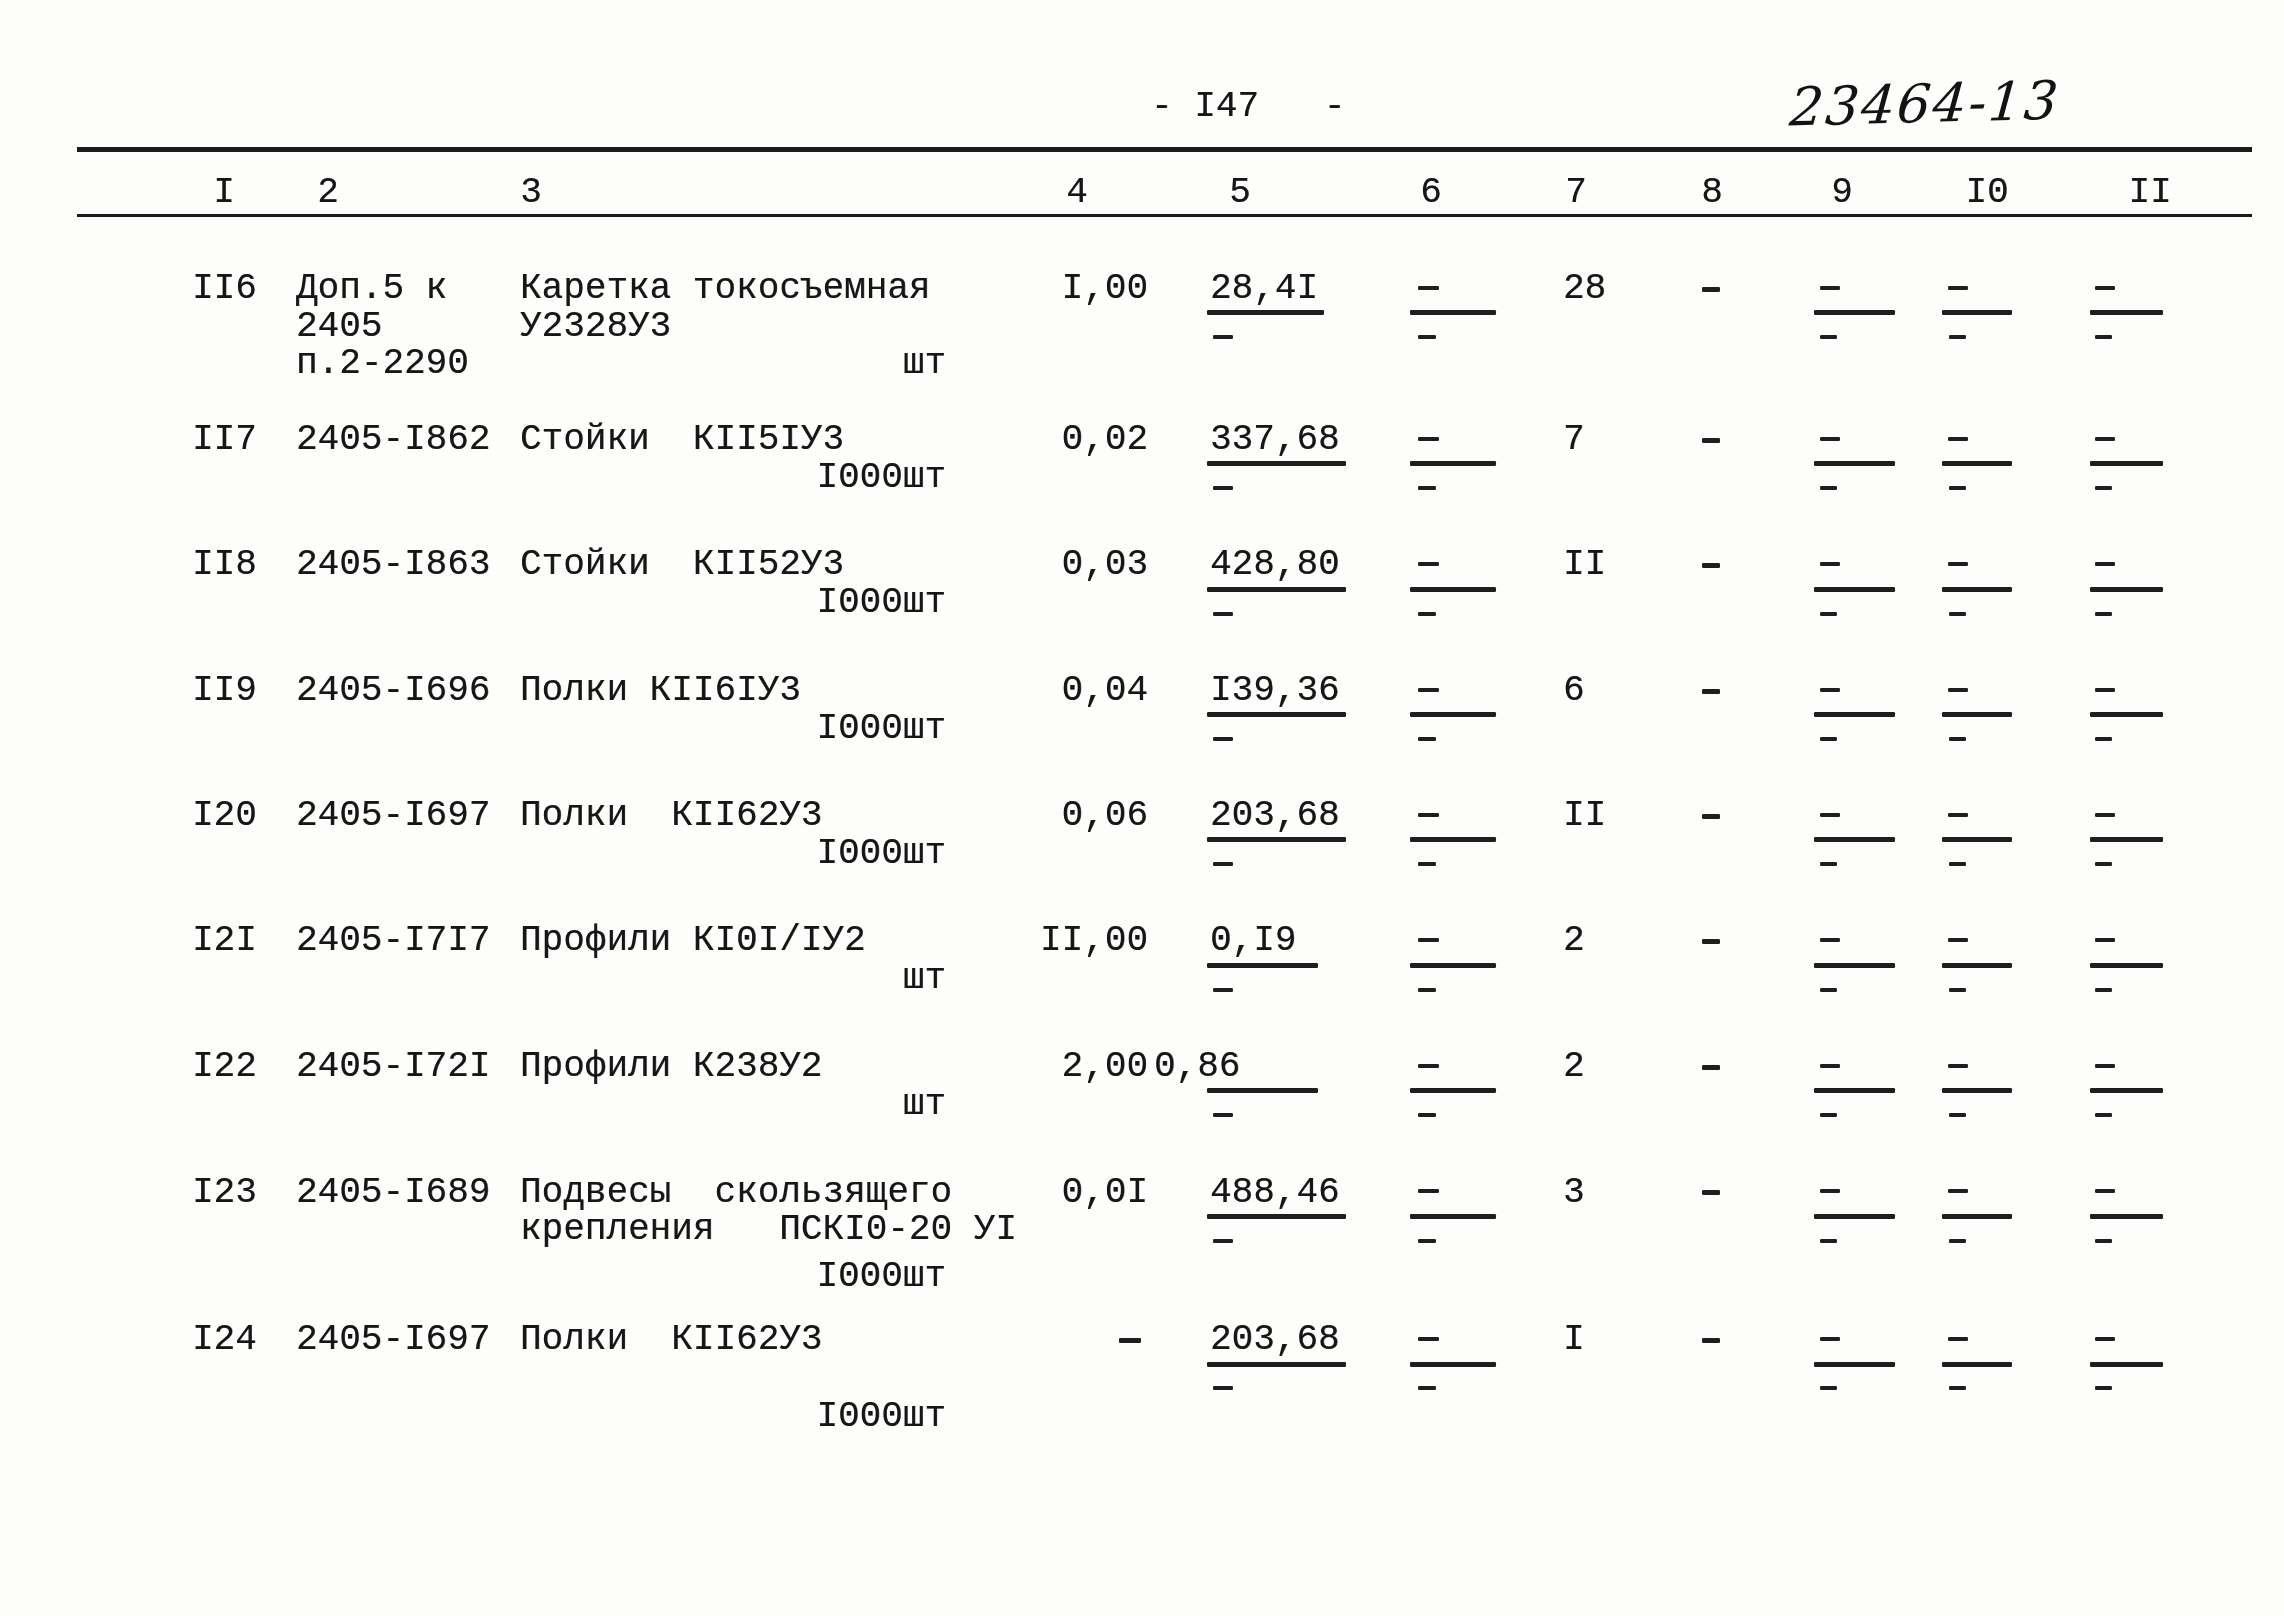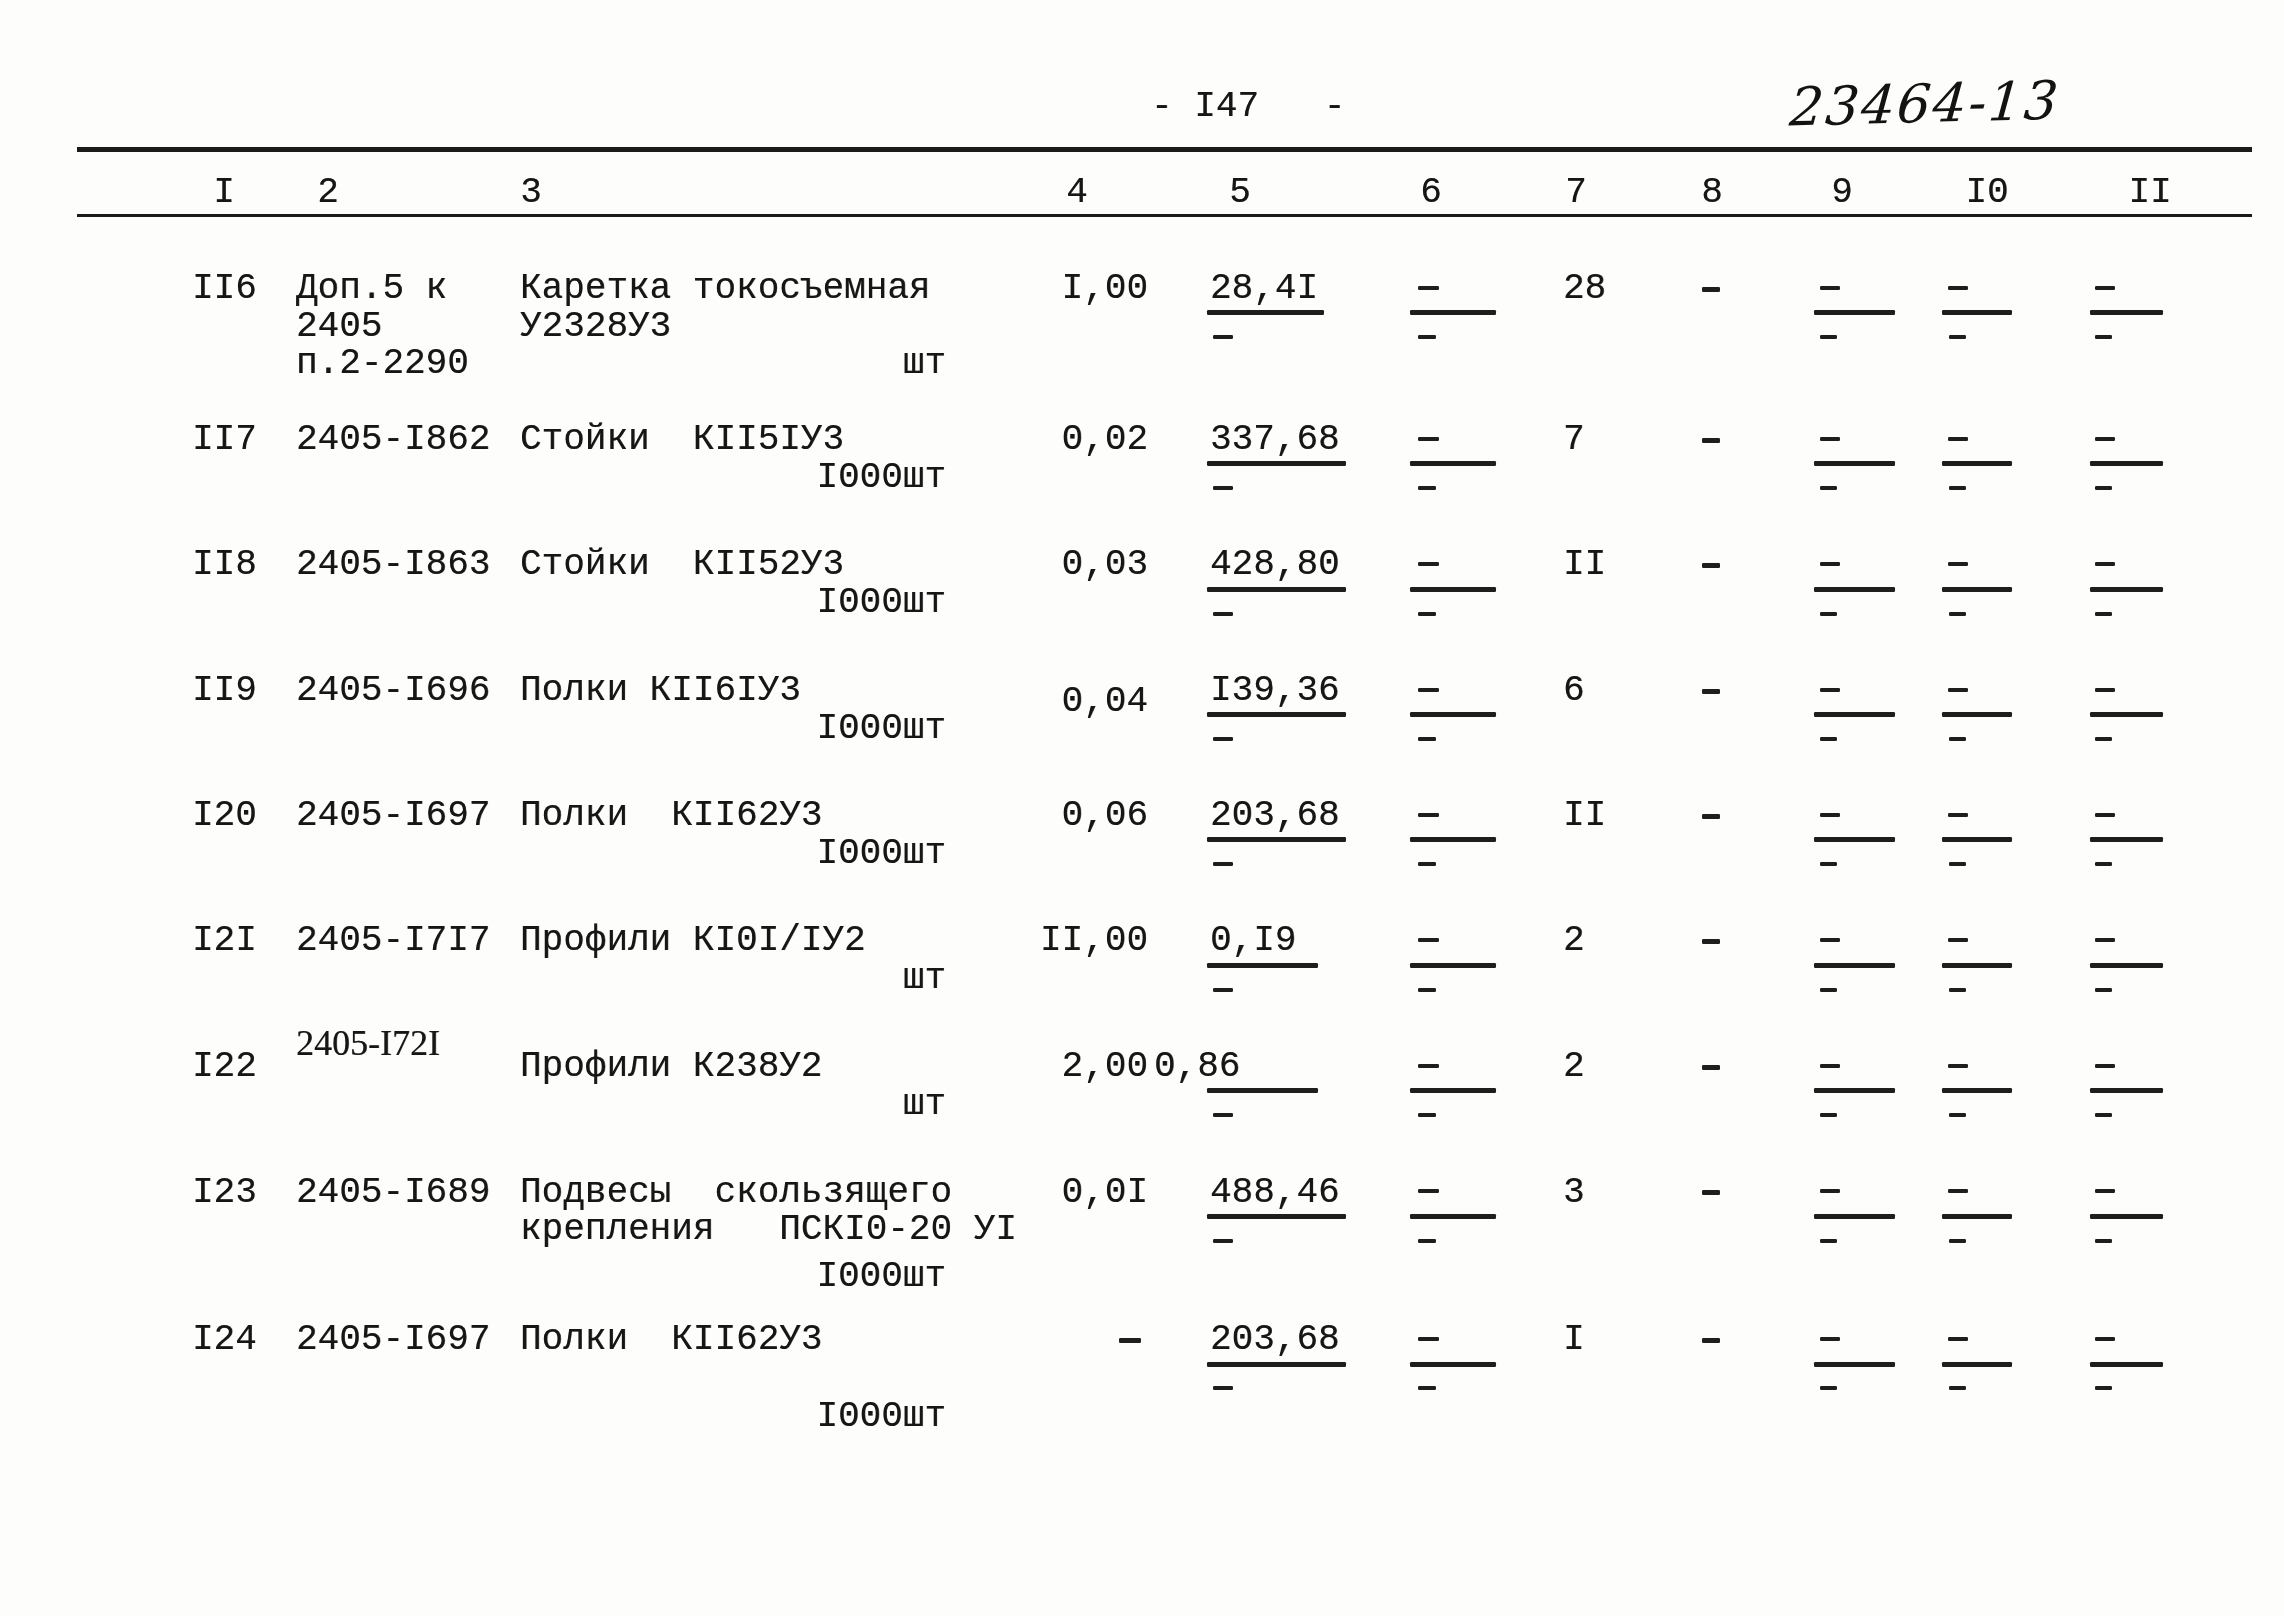--- a/index.html
+++ b/index.html
@@ -130,21 +130,21 @@
         <div class="bar" style="left: 1949px; top: 612px; width: 17px; height: 3.9px;"></div>
         <div class="bar" style="left: 2095px; top: 562px; width: 19.5px; height: 3.9px;"></div>
         <div class="bar" style="left: 2090px; top: 587px; width: 73px; height: 4.6px;"></div>
         <div class="bar" style="left: 2095px; top: 612px; width: 17px; height: 3.9px;"></div>
       </div>
       <div class="">
         <div class="t" style="left: 192px; top: 672px;">II9</div>
         <div class="t" style="left: 296px; top: 672px;">2405-I696</div>
         <div class="t" style="left: 520px; top: 672px;">Полки КII6IУ3</div>
         <div class="t right" style="left: 716px; top: 710px; width: 230px;">I000шт</div>
-        <div class="t right" style="left: 982px; top: 672px; width: 166px; margin-top: 11px;">0,04</div>
+        <div class="t right" style="left: 982px; top: 672px; width: 166px;">0,04</div>
         <div class="t" style="left: 1210px; top: 672px;">I39,36</div>
         <div class="bar" style="left: 1207px; top: 712px; width: 139px; height: 4.6px;"></div>
         <div class="bar" style="left: 1213px; top: 737px; width: 19.5px; height: 3.9px;"></div>
         <div class="bar" style="left: 1418px; top: 688px; width: 21px; height: 3.9px;"></div>
         <div class="bar" style="left: 1410px; top: 712px; width: 86px; height: 4.6px;"></div>
         <div class="bar" style="left: 1418px; top: 737px; width: 17.6px; height: 3.9px;"></div>
         <div class="t" style="left: 1563px; top: 672px;">6</div>
         <div class="bar" style="left: 1702px; top: 689px; width: 18px; height: 4.6px;"></div>
         <div class="bar" style="left: 1820px; top: 688px; width: 19.5px; height: 3.9px;"></div>
         <div class="bar" style="left: 1814px; top: 712px; width: 81px; height: 4.6px;"></div>
@@ -199,21 +199,21 @@
         <div class="bar" style="left: 1820px; top: 988px; width: 17px; height: 3.9px;"></div>
         <div class="bar" style="left: 1948px; top: 938px; width: 19.5px; height: 3.9px;"></div>
         <div class="bar" style="left: 1942px; top: 963px; width: 70px; height: 4.6px;"></div>
         <div class="bar" style="left: 1949px; top: 988px; width: 17px; height: 3.9px;"></div>
         <div class="bar" style="left: 2095px; top: 938px; width: 19.5px; height: 3.9px;"></div>
         <div class="bar" style="left: 2090px; top: 963px; width: 73px; height: 4.6px;"></div>
         <div class="bar" style="left: 2095px; top: 988px; width: 17px; height: 3.9px;"></div>
       </div>
       <div class="">
         <div class="t" style="left: 192px; top: 1048px;">I22</div>
-        <div class="t" style="left: 296px; top: 1024px; font-family: Liberation Serif, serif;">2405-I72I</div>
+        <div class="t" style="left: 296px; top: 1048px;">2405-I72I</div>
         <div class="t" style="left: 520px; top: 1048px;">Профили К238У2</div>
         <div class="t right" style="left: 716px; top: 1086px; width: 230px;">шт</div>
         <div class="t right" style="left: 982px; top: 1048px; width: 166px;">2,00</div>
         <div class="t" style="left: 1154px; top: 1048px;">0,86</div>
         <div class="bar" style="left: 1207px; top: 1088px; width: 111px; height: 4.6px;"></div>
         <div class="bar" style="left: 1213px; top: 1113px; width: 19.5px; height: 3.9px;"></div>
         <div class="bar" style="left: 1418px; top: 1064px; width: 21px; height: 3.9px;"></div>
         <div class="bar" style="left: 1410px; top: 1088px; width: 86px; height: 4.6px;"></div>
         <div class="bar" style="left: 1418px; top: 1113px; width: 17.6px; height: 3.9px;"></div>
         <div class="t" style="left: 1563px; top: 1048px;">2</div>

